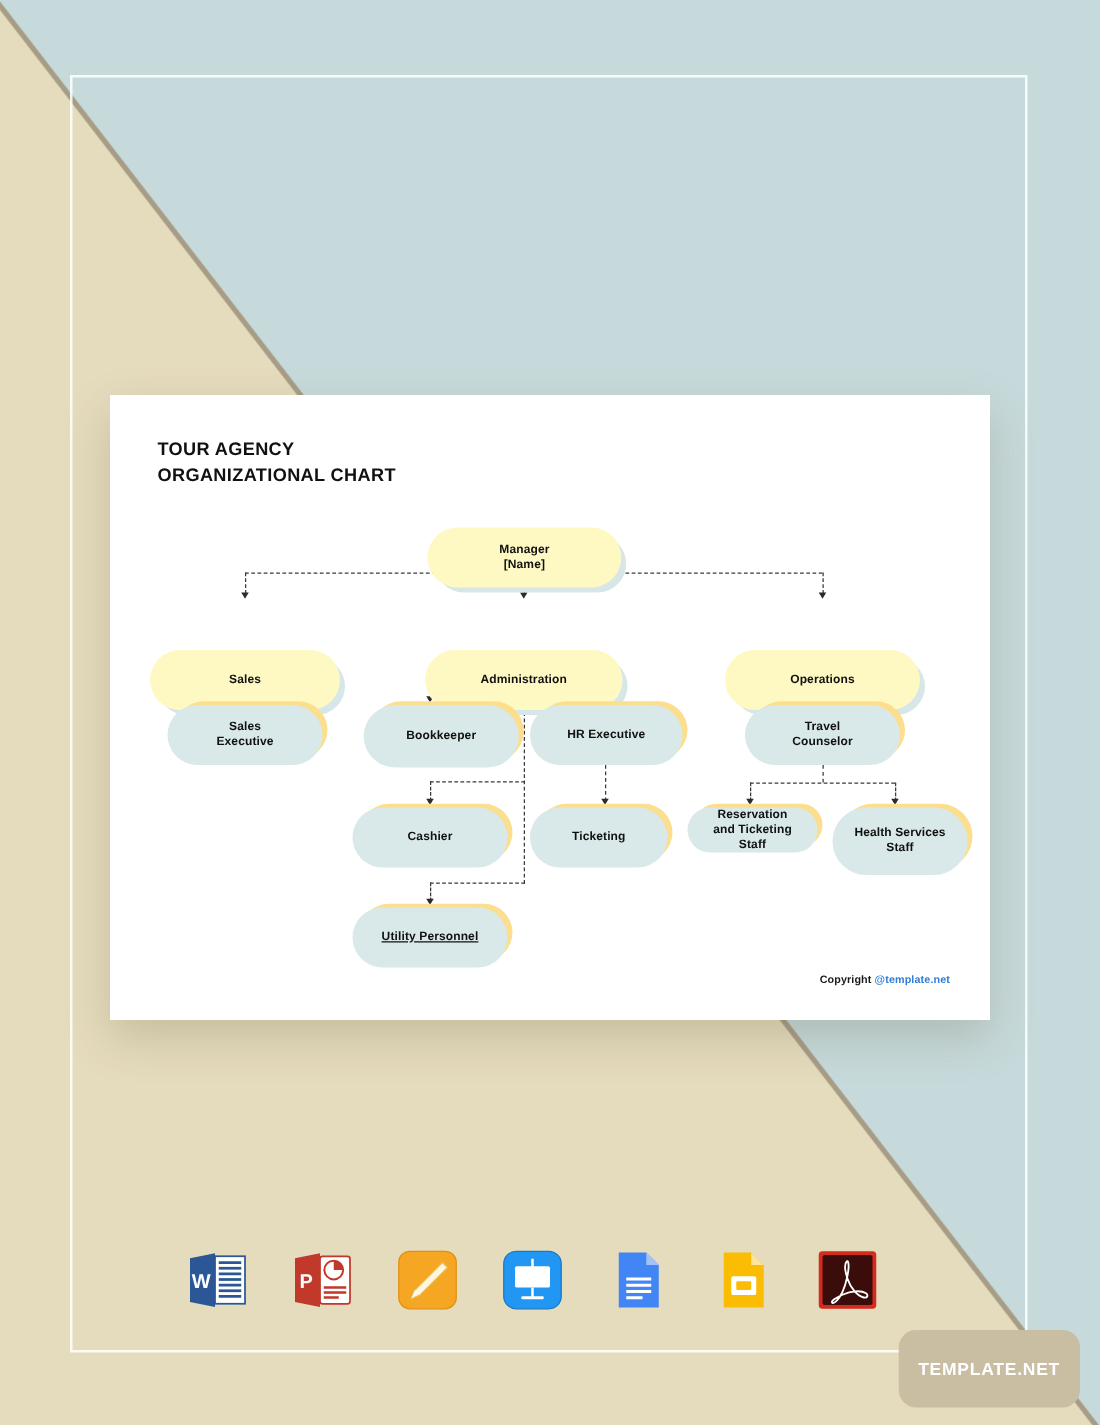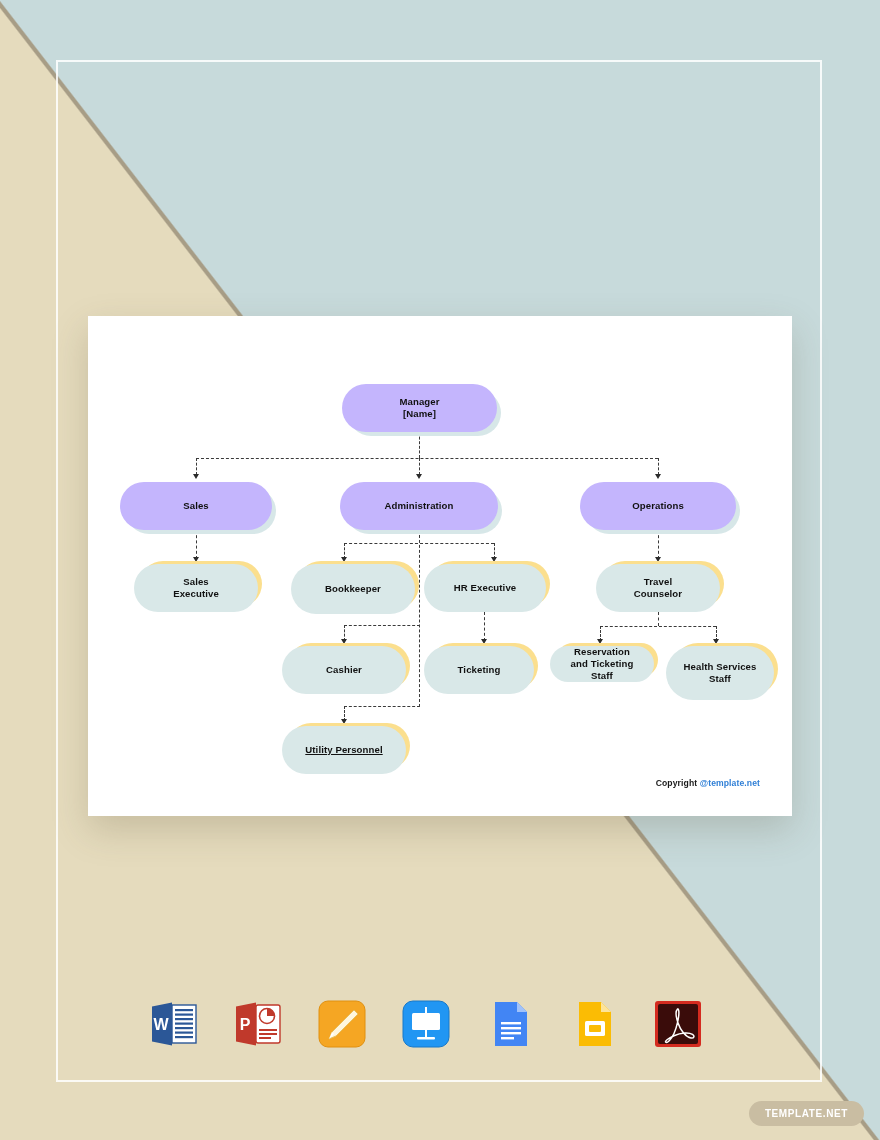--- a/index.html
+++ b/index.html
@@ -44,22 +44,23 @@
   .node{
     position:absolute;box-sizing:border-box;
     display:flex;align-items:center;justify-content:center;text-align:center;
     font-size:9.6px;font-weight:700;line-height:1.28;
     color:#111111;letter-spacing:.1px;
     border-radius:999px;
     padding:2px 8px;
   }
   
   .node.yellow{
-    background:#c4b5fd;
+    background:#fef9c3;
     box-shadow:5px 5px 0 -1px #d7e7e8;
+    margin-top:38px;
   }
   
   .node.blue{
     background:#d9e8e8;
     box-shadow:5px -4px 0 -1px #fbdf8e;
   }
   .node .lines{white-space:pre-line;}
 
   
   .conn{position:absolute;}
@@ -82,34 +83,36 @@
   #icon-row{
     position:absolute;left:146px;top:993px;width:560px;height:62px;
     display:flex;align-items:center;justify-content:space-between;
   }
   .fmt-icon{width:56px;height:56px;position:relative;display:block;}
 
   
   #tnet-badge{
     position:absolute;right:16px;bottom:14px;
     background:#c9bda2;color:#ffffff;
-    font-size:10px;font-weight:700;letter-spacing:.6px;
-    padding:7px 16px;border-radius:14px;
+    font-size:14px;font-weight:700;letter-spacing:.6px;
+    padding:23px 16px;border-radius:14px;
   }
 </style>
 </head>
 <body>
 
 <div id="stage">
 
   <div id="bg-diagonal"></div>
   <div id="bg-frame"></div>
 
   <div id="doc-card">
 
+    <div id="doc-title">TOUR AGENCY
+ORGANIZATIONAL CHART</div>
 
     <div id="chart-canvas">
 
       <div class="conn v" style="left:331px;top:116px;height:26px;"></div>
 
       <div class="conn h" style="left:108px;top:142px;width:462px;"></div>
 
       <div class="conn v" style="left:108px;top:142px;height:17px;"></div>
       <div class="arrow" style="left:104.5px;top:158px;"></div>
 

